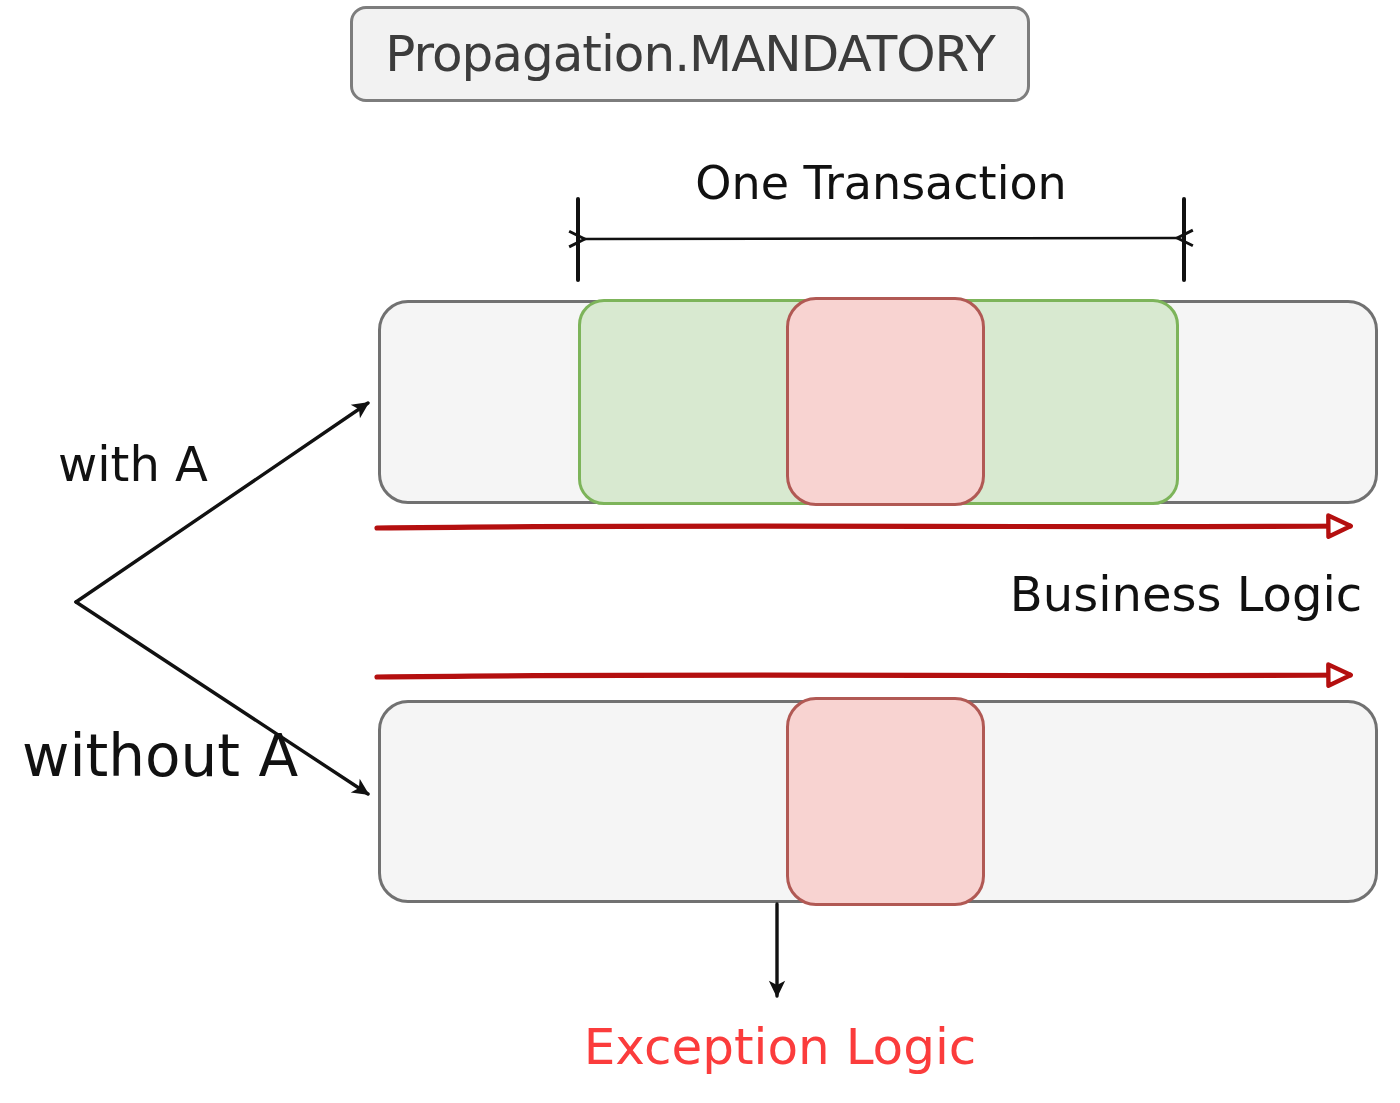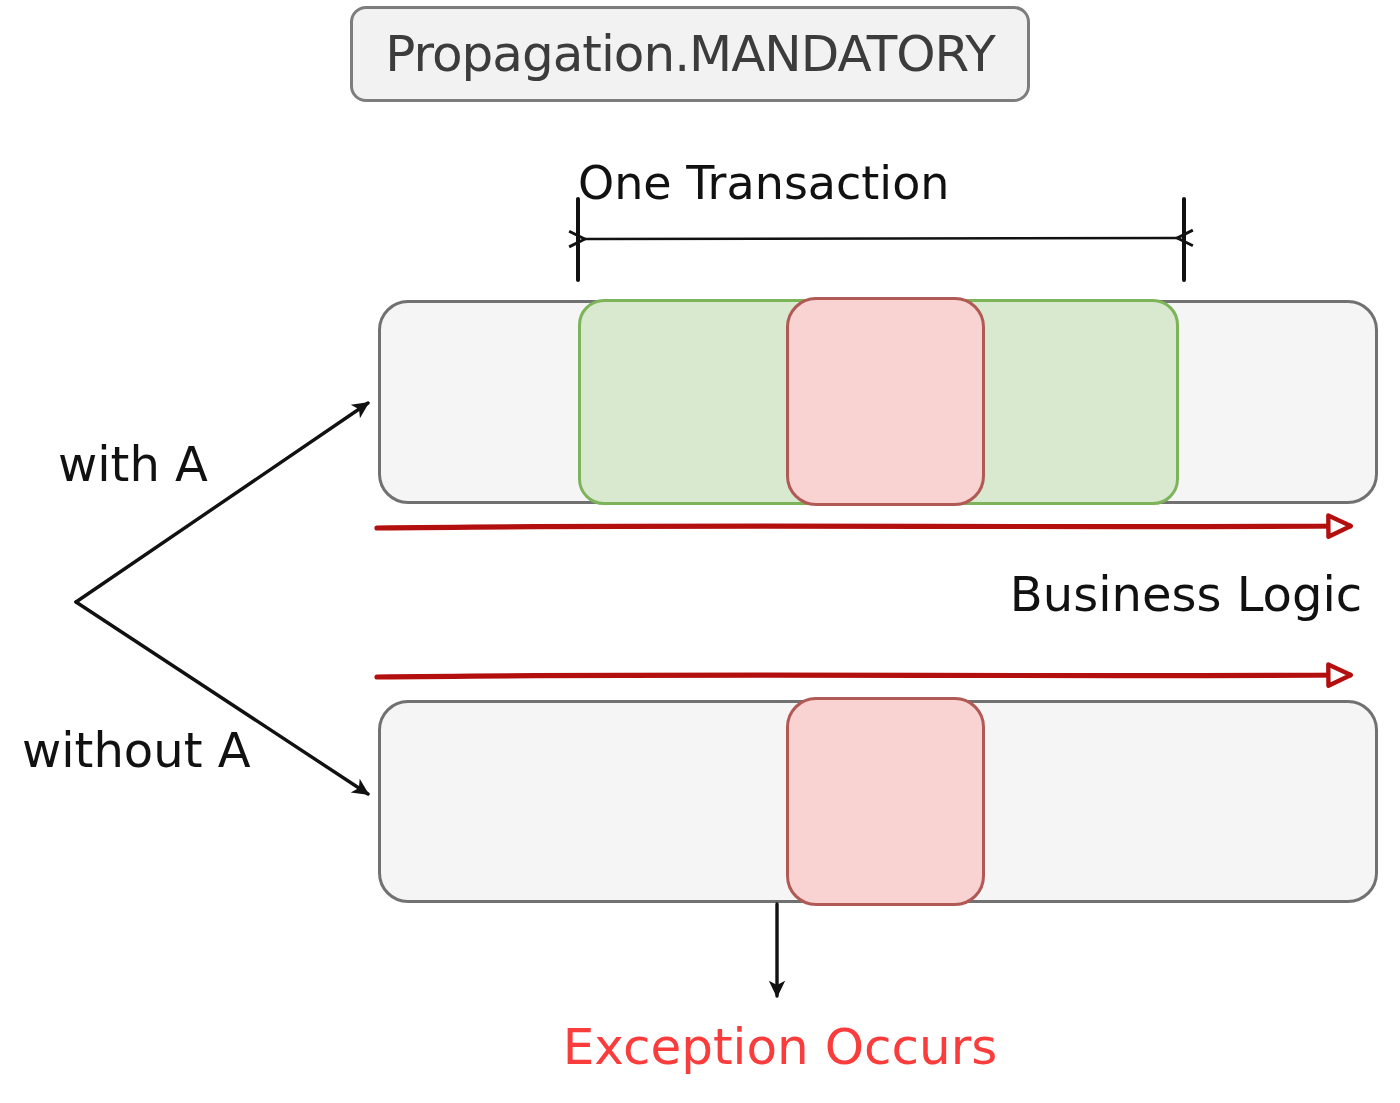--- a/index.html
+++ b/index.html
@@ -58,23 +58,23 @@
     width:199px;height:209px;
     background:var(--red-fill);
     border:3px solid var(--red-border);
     border-radius:30px;
     box-sizing:border-box;
   }
   .red-box.top{left:786px;top:297px;}
   .red-box.bottom{left:786px;top:697px;}
   
   .lbl{color:var(--ink);white-space:nowrap;}
-  .lbl-one-transaction{left:578px;top:156px;width:606px;text-align:left;font-size:46px;}
+  .lbl-one-transaction{left:578px;top:156px;width:606px;text-align:center;font-size:46px;}
   .lbl-with-a{left:58px;top:436px;font-size:48px;}
-  .lbl-without-a{left:22px;top:722px;font-size:48px;}
+  .lbl-without-a{left:22px;top:722px;font-size:58px;}
   .lbl-business-logic{left:990px;top:566px;width:360px;text-align:center;font-size:48px;margin-left:16px;}
   .lbl-exception{left:530px;top:1018px;width:500px;text-align:center;font-size:50px;color:var(--exception-red);}
   
   svg.arrow-layer{left:0;top:0;pointer-events:none;}
   .thin-black{stroke:var(--ink);stroke-width:2.6;fill:none;}
   .bar-black{stroke:var(--ink);stroke-width:4;fill:none;stroke-linecap:round;}
   .conn-black{stroke:var(--ink);stroke-width:3.4;fill:none;stroke-linecap:round;}
   .line-red{stroke:var(--timeline-red);stroke-width:5.2;fill:none;stroke-linecap:round;}
 </style>
 </head>
@@ -90,21 +90,21 @@
   <div class="abs green-box"></div>
   <div class="abs red-box top"></div>
 
   <div class="abs bar bottom"></div>
   <div class="abs red-box bottom"></div>
 
   <div class="abs lbl lbl-one-transaction">One Transaction</div>
   <div class="abs lbl lbl-with-a">with A</div>
   <div class="abs lbl lbl-without-a">without A</div>
   <div class="abs lbl lbl-business-logic">Business Logic</div>
-  <div class="abs lbl lbl-exception">Exception Occurs</div>
+  <div class="abs lbl lbl-exception">Exception Logic</div>
 
   <svg class="abs arrow-layer" width="1400" height="1103" viewBox="0 0 1400 1103">
     <defs>
       <marker id="head-black" viewBox="0 0 12 12" refX="10" refY="6" markerWidth="6" markerHeight="6" orient="auto-start-reverse">
         <path d="M1,1.2 L11,6 L1,10.8 L3.6,6 Z" style="fill:var(--ink)"></path>
       </marker>
       <marker id="head-thin" viewBox="0 0 12 12" refX="2.5" refY="6" markerWidth="8" markerHeight="8" orient="auto-start-reverse">
         <path d="M10.5,1.5 L1.5,6 L10.5,10.5" style="fill:none;stroke:var(--ink)" stroke-width="1.7"></path>
       </marker>
       <marker id="head-red" viewBox="0 0 14 14" refX="12" refY="7" markerWidth="5.6" markerHeight="5.6" orient="auto">

